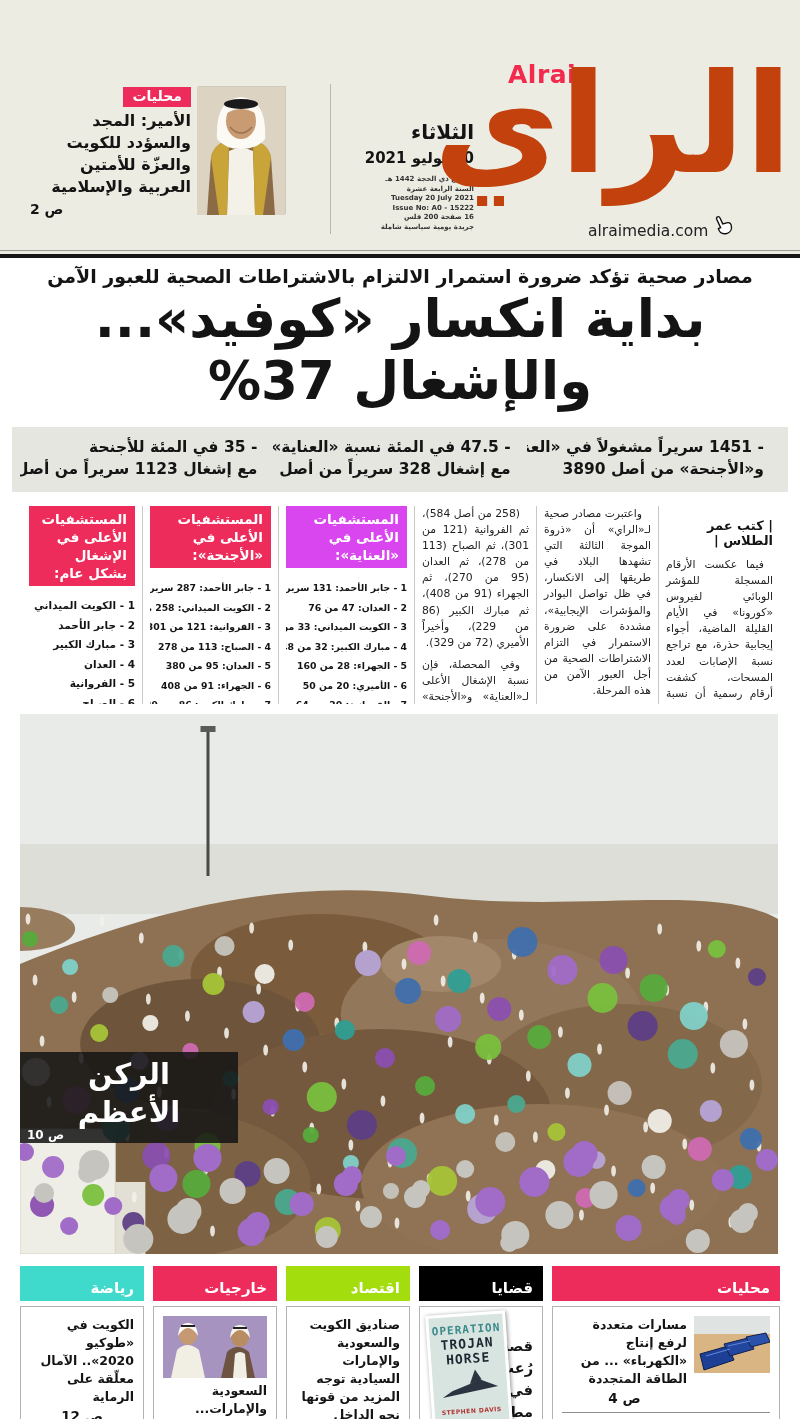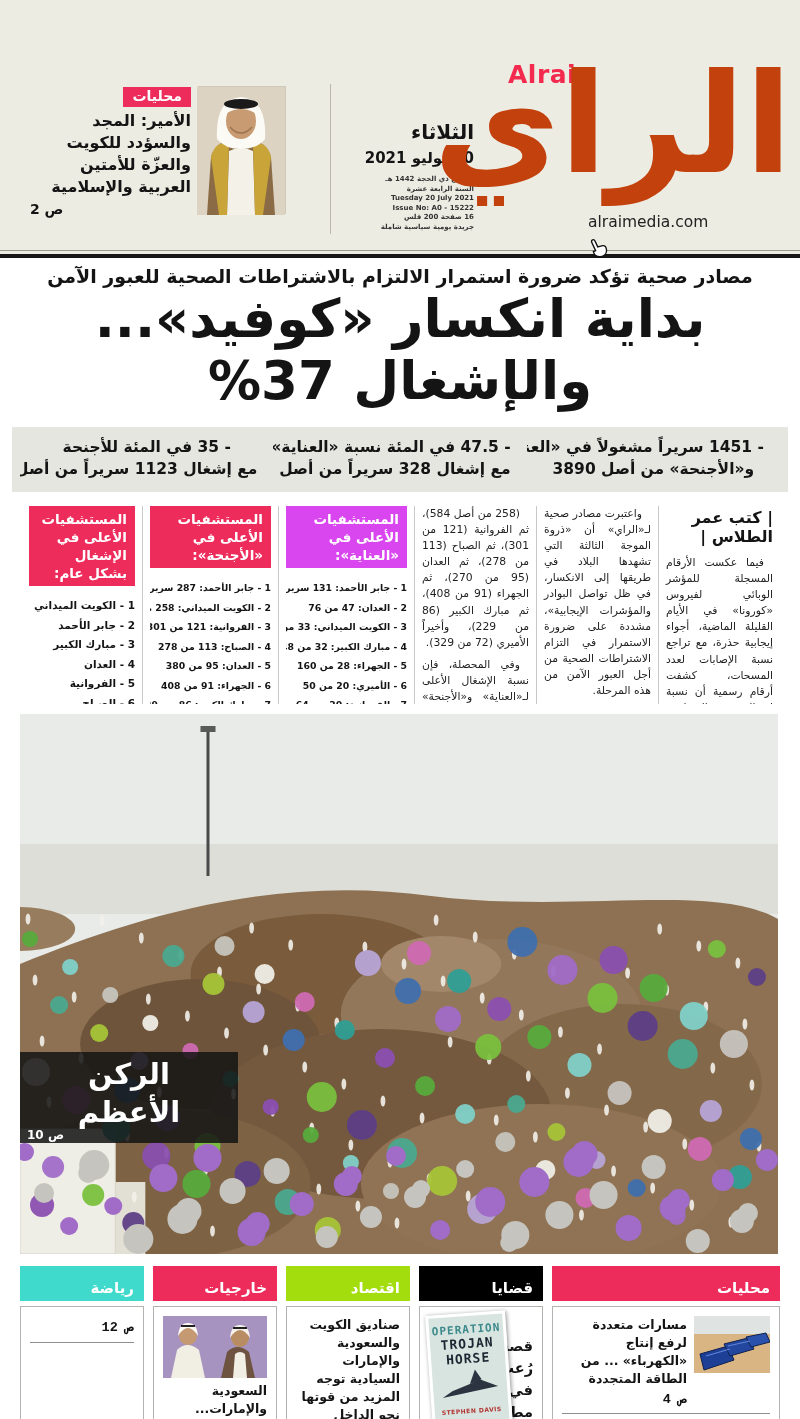--- a/index.html
+++ b/index.html
@@ -17,37 +17,37 @@
   .emir-pageref{font-weight:bold;font-size:14px;text-align:left;margin-top:3px;}
   .mh-divider{position:absolute;left:330px;top:84px;width:1px;height:150px;background:#b9b7ae;}
   .date-block{position:absolute;left:338px;top:120px;width:136px;text-align:right;}
   .date-day{font-size:20px;font-weight:bold;line-height:24px;}
   .date-ar{font-size:15px;font-weight:bold;margin-top:5px;}
   .issue-info{margin-top:8px;font-size:7px;font-weight:bold;color:#333;line-height:9.5px;}
   .issue-info .en{direction:ltr;}
   .logo{position:absolute;left:492px;top:40px;width:300px;height:200px;text-align:center;}
   .logo-latin{position:absolute;left:16px;top:20px;color:#f3294e;font-size:25px;font-weight:bold;direction:ltr;letter-spacing:0.5px;}
   .logo-arabic{position:absolute;left:0;top:-30px;width:300px;font-size:138px;font-weight:bold;line-height:230px;color:#c2410c;letter-spacing:-4px;}
-  .site{position:absolute;left:588px;top:213px;display:flex;align-items:flex-start;gap:5px;direction:ltr;font-size:15.5px;color:#222;flex-direction:column;}
+  .site{position:absolute;left:588px;top:213px;display:flex;align-items:flex-end;gap:5px;direction:ltr;font-size:15.5px;color:#222;}
   .masthead-rule{height:8px;border-top:1.5px solid #9a9a94;border-bottom:4px solid #161616;background:#edece3;}
 
   
   .kicker{margin:7px 20px 0;text-align:center;font-size:19px;font-weight:bold;}
   .main-headline{margin:1px 8px 0;text-align:center;font-size:53px;line-height:62px;font-weight:bold;letter-spacing:-1px;}
   .stats-bar{margin:15px 12px 0;background:#e5e6e0;display:flex;padding:9px 8px 12px;}
-  .stat{flex:1;padding:0 16px;text-align:center;font-size:15.5px;font-weight:bold;line-height:22px;white-space:nowrap;overflow:hidden;}
+  .stat{flex:1;padding:0 16px;text-align:right;font-size:15.5px;font-weight:bold;line-height:22px;white-space:nowrap;overflow:hidden;}
 
   
   .cols{margin:14px 20px 0;display:flex;height:198px;overflow:hidden;}
   .cols > div{padding:0 7px;overflow:hidden;}
   .cols > div:not(:last-child){border-inline-end:1px solid #c8c8c4;}
   .col-text{flex:0 0 122px;}
   .col-list{flex:0 0 136px;}
   .col-list.narrow{flex:0 0 120px;}
-  .byline{font-size:16px;font-weight:bold;margin:2px 0 9px;}
+  .byline{font-size:13px;font-weight:bold;margin:12px 0 9px;}
   .col-text p{font-size:10.8px;line-height:16.1px;text-align:justify;margin:0 0 6px;text-indent:9px;color:#1e1e1e;}
   .hl-header{background:#ee2c5c;color:#fff;font-weight:bold;font-size:13.5px;line-height:18px;padding:4px 8px;text-align:right;width:fit-content;max-width:100%;}
   .hl-header.wide{width:100%;}
   .hl-items{margin-top:10px;}
   .hl-item{font-size:9.3px;font-weight:bold;line-height:19.5px;white-space:nowrap;overflow:hidden;text-align:right;letter-spacing:-0.2px;}
   .col-list.narrow .hl-item{font-size:10.5px;}
 
   
   .lead-photo{position:relative;margin:10px 22px 0 20px;height:540px;background:#e7e9e6;overflow:hidden;}
   .lead-photo svg{display:block;width:100%;height:100%;}
@@ -57,21 +57,21 @@
 
   
   .bottom{margin:12px 20px 0;display:flex;gap:9px;}
   .bsec{flex:1;min-width:0;}
   .bsec.wide{flex:0 0 228px;}
   .bsec-head{color:#fff;font-weight:bold;font-size:15px;padding:13px 10px 4px;text-align:right;}
   .bsec-box{border:1px solid #b2b2ae;margin-top:5px;padding:6px 9px;height:138px;overflow:hidden;background:#fff;}
   .news-item{padding:3px 0 7px;}
   .news-item.sep{border-bottom:1px solid #8e8e8a;margin-bottom:4px;}
   .news-text{font-size:12.5px;font-weight:bold;line-height:18px;text-align:right;}
-  .pref{font-size:13.5px;font-weight:bold;text-align:right;margin-top:2px;font-family:Liberation Mono, monospace;}
+  .pref{font-size:13.5px;font-weight:bold;text-align:center;margin-top:2px;}
   .m-item{display:flex;gap:7px;padding:3px 0 6px;}
   .m-item.sep{border-bottom:1px solid #8e8e8a;margin-bottom:5px;}
   .m-thumb{width:76px;height:57px;flex:none;background:#ccc;overflow:hidden;}
   .m-body{flex:1;min-width:0;}
   .k-thumb{width:100%;height:62px;background:#b3a4c6;margin-bottom:4px;overflow:hidden;}
   .q-item{display:flex;gap:6px;height:100%;}
   .q-body{flex:1;min-width:0;padding-top:22px;}
   .q-body .news-text{font-size:14.5px;line-height:22px;}
   .book-cover{width:80px;height:116px;flex:none;transform:rotate(-4deg);background:#d7e4df;border:3px solid #fff;box-shadow:1px 1px 4px rgba(0,0,0,.45);text-align:center;direction:ltr;padding-top:7px;}
   .cv-t1{font-size:11px;color:#3d8a8c;font-weight:bold;letter-spacing:1px;font-family:"DejaVu Sans Mono",monospace;}
@@ -556,20 +556,21 @@
           <div class="news-text">السعودية والإمارات... تعزيز العلاقات الراسخة والتعاون الإستراتيجي</div>
 
         </div>
       </div>
     </section>
 
     <section class="bsec">
       <div class="bsec-head" style="background: rgb(63, 218, 204);">رياضة</div>
       <div class="bsec-box">
         <div class="news-item sep">
+          <div class="news-text">الكويت في «طوكيو 2020».. الآمال معلّقة على الرماية</div>
           <div class="pref">ص 12</div>
         </div>
 
       </div>
     </section>
 
   </div>
 </div>
 
 </body></html>

